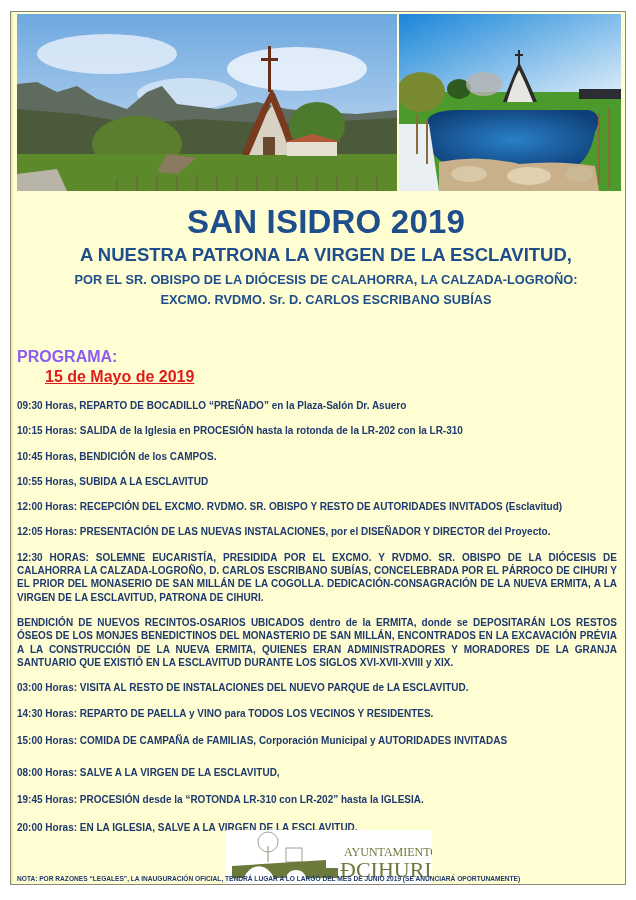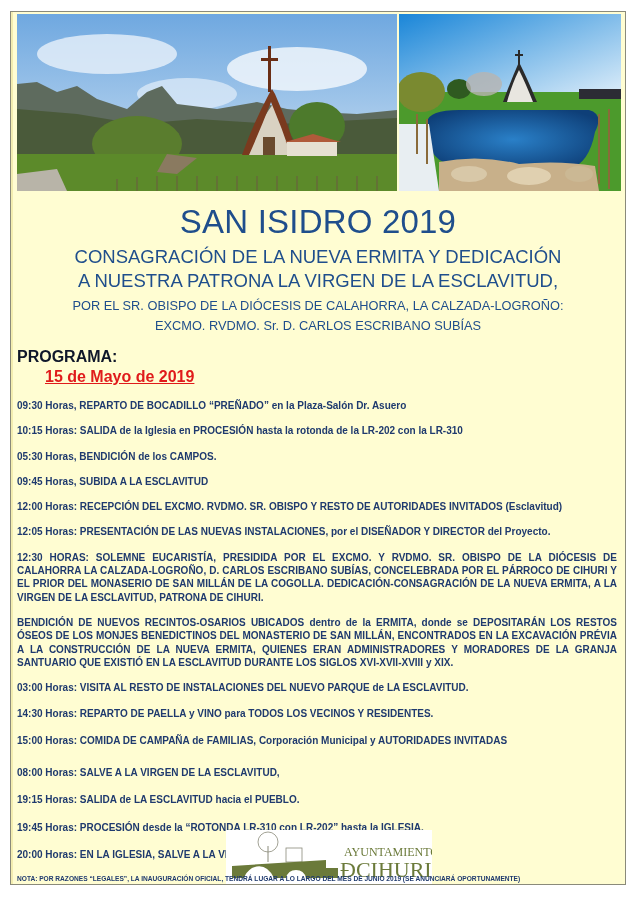--- a/index.html
+++ b/index.html
@@ -11,26 +11,26 @@
     .poster {
       position: absolute; left: 10px; top: 11px; width: 614px; height: 872px;
       background: #fffdd2; border: 1px solid #8a8a7a;
       box-shadow: inset 2px 0 0 #f3edb0;
     }
     .photos { position: absolute; left: 6px; top: 2px; width: 604px; height: 177px; display: flex; gap: 2px; }
     .photo { position: relative; overflow: hidden; height: 100%; }
     .photo-left { width: 380px; }
     .photo-right { width: 222px; }
     .photo svg { display: block; width: 100%; height: 100%; }
-    .titles { position: absolute; left: 0; top: 190px; width: 614px; text-align: center; color: #1f4e8c; font-weight: normal; }
+    .titles { position: absolute; left: 8px; top: 190px; width: 614px; text-align: center; color: #1f4e8c; font-weight: bold; }
     .t-main { font-size: 33px; line-height: 40px; letter-spacing: 0.2px; }
     .t-sub { font-size: 18.5px; line-height: 22px; margin-top: 4px; white-space: nowrap; }
     .t-small { font-size: 12.8px; line-height: 20px; margin-top: 4px; white-space: nowrap; }
     .program { position: absolute; left: 6px; top: 335px; width: 600px; color: #1f3a6e; }
-    .prog-head { color: #0f172a; font-weight: bold; font-size: 16px; line-height: 20px; }
+    .prog-head { color: #8b5cf6; font-weight: bold; font-size: 16px; line-height: 20px; }
     .prog-date { color: #e01b1b; font-weight: bold; font-size: 16px; line-height: 20px; text-decoration: underline; margin-left: 28px; }
     .items { margin-top: 12px; }
     .item { font-size: 10px; font-weight: bold; line-height: 13.3px; color: #1f3a6e; margin-bottom: 12px; text-align: justify; }
     .logo { position: absolute; left: 215px; top: 818px; width: 206px; height: 54px; background: #ffffff; }
     .logo svg { display: block; }
     .note { position: absolute; left: 6px; bottom: 2px; font-size: 6.6px; font-weight: bold; color: #1f3a6e; white-space: nowrap; }
   </style>
 </head>
 <body>
 
@@ -114,43 +114,41 @@
             <line x1="28" y1="105" x2="28" y2="150"></line>
           <line x1="200" y1="100" x2="200" y2="170"></line>
             <line x1="210" y1="95" x2="210" y2="175"></line>
         </g>
       </svg>
     </div>
   </div>
 
   <div class="titles">
     <div class="t-main">SAN ISIDRO 2019</div>
-    <div class="t-sub">CONSAGRACIÓN DE LA NUEVA ERMITA Y DEDICACIÓN</div>
     <div class="t-sub" style="margin-top:2px">A NUESTRA PATRONA  LA VIRGEN DE LA  ESCLAVITUD,</div>
     <div class="t-small">POR EL SR. OBISPO DE LA DIÓCESIS DE CALAHORRA, LA CALZADA-LOGROÑO:</div>
     <div class="t-small" style="margin-top:0">EXCMO. RVDMO. Sr. D. CARLOS ESCRIBANO SUBÍAS</div>
   </div>
 
   <div class="program">
     <div class="prog-head">PROGRAMA:</div>
     <div class="prog-date">15 de Mayo de 2019</div>
     <div class="items">
       <div class="item">09:30  Horas, REPARTO DE BOCADILLO “PREÑADO” en la Plaza-Salón Dr. Asuero</div>
       <div class="item">10:15 Horas: SALIDA de la Iglesia en  PROCESIÓN  hasta la rotonda de la LR-202 con la LR-310</div>
-      <div class="item">05:30 Horas, BENDICIÓN de los CAMPOS.</div>
-      <div class="item">09:45 Horas, SUBIDA A LA ESCLAVITUD</div>
+      <div class="item">10:45 Horas, BENDICIÓN de los CAMPOS.</div>
+      <div class="item">10:55 Horas, SUBIDA A LA ESCLAVITUD</div>
       <div class="item">12:00 Horas: RECEPCIÓN  DEL EXCMO. RVDMO. SR. OBISPO Y RESTO DE AUTORIDADES INVITADOS (Esclavitud)</div>
       <div class="item">12:05 Horas: PRESENTACIÓN  DE LAS NUEVAS INSTALACIONES,  por el DISEÑADOR Y DIRECTOR del Proyecto.</div>
       <div class="item">12:30 HORAS: SOLEMNE EUCARISTÍA, PRESIDIDA POR EL EXCMO. Y RVDMO. SR. OBISPO DE LA DIÓCESIS DE CALAHORRA LA CALZADA-LOGROÑO, D. CARLOS ESCRIBANO SUBÍAS, CONCELEBRADA POR EL PÁRROCO DE CIHURI Y EL PRIOR DEL MONASERIO DE SAN MILLÁN DE LA COGOLLA. DEDICACIÓN-CONSAGRACIÓN DE LA NUEVA ERMITA, A LA VIRGEN DE LA ESCLAVITUD, PATRONA DE CIHURI.</div>
       <div class="item">BENDICIÓN DE NUEVOS RECINTOS-OSARIOS UBICADOS dentro de la ERMITA, donde se DEPOSITARÁN  LOS RESTOS ÓSEOS DE LOS MONJES BENEDICTINOS DEL MONASTERIO DE SAN MILLÁN,  ENCONTRADOS EN LA EXCAVACIÓN PRÉVIA A LA CONSTRUCCIÓN DE LA NUEVA ERMITA,  QUIENES ERAN ADMINISTRADORES Y MORADORES DE LA GRANJA SANTUARIO QUE EXISTIÓ EN LA ESCLAVITUD  DURANTE LOS SIGLOS XVI-XVII-XVIII y XIX.</div>
       <div class="item" style="margin-bottom:13px">03:00 Horas: VISITA AL RESTO DE INSTALACIONES DEL NUEVO PARQUE  de  LA ESCLAVITUD.</div>
       <div class="item" style="margin-bottom:13px">14:30 Horas: REPARTO DE PAELLA y VINO  para TODOS LOS VECINOS Y RESIDENTES.</div>
       <div class="item" style="margin-bottom:19px">15:00 Horas: COMIDA DE CAMPAÑA de FAMILIAS, Corporación Municipal y AUTORIDADES INVITADAS</div>
       <div class="item" style="margin-bottom:14px">08:00 Horas: SALVE  A LA VIRGEN DE LA ESCLAVITUD,</div>
-      <div class="item" style="margin-bottom:14px">19:15 Horas: SALIDA de LA ESCLAVITUD hacia el PUEBLO.</div>
       <div class="item" style="margin-bottom:14px">19:45 Horas: PROCESIÓN desde la “ROTONDA LR-310 con LR-202”  hasta la IGLESIA.</div>
       <div class="item">20:00 Horas: EN LA IGLESIA, SALVE A LA VIRGEN DE LA ESCLAVITUD.</div>
     </div>
   </div>
 
   <div class="logo">
     <svg width="206" height="54" viewBox="0 0 206 54">
       <g>
         <circle cx="42" cy="12" r="10" fill="none" stroke="#8a8a7a" stroke-width="0.8"></circle>
         <line x1="42" y1="16" x2="42" y2="32" stroke="#8a8a7a" stroke-width="1"></line>

